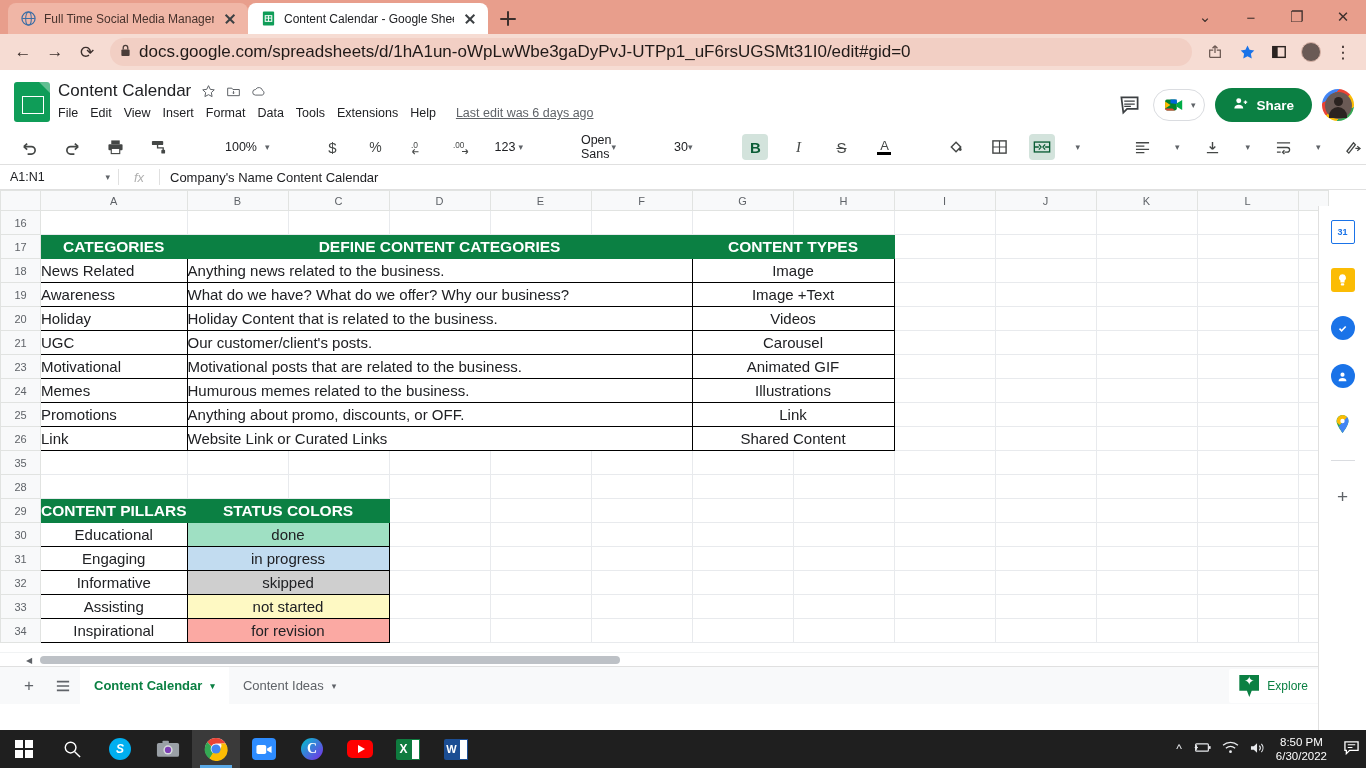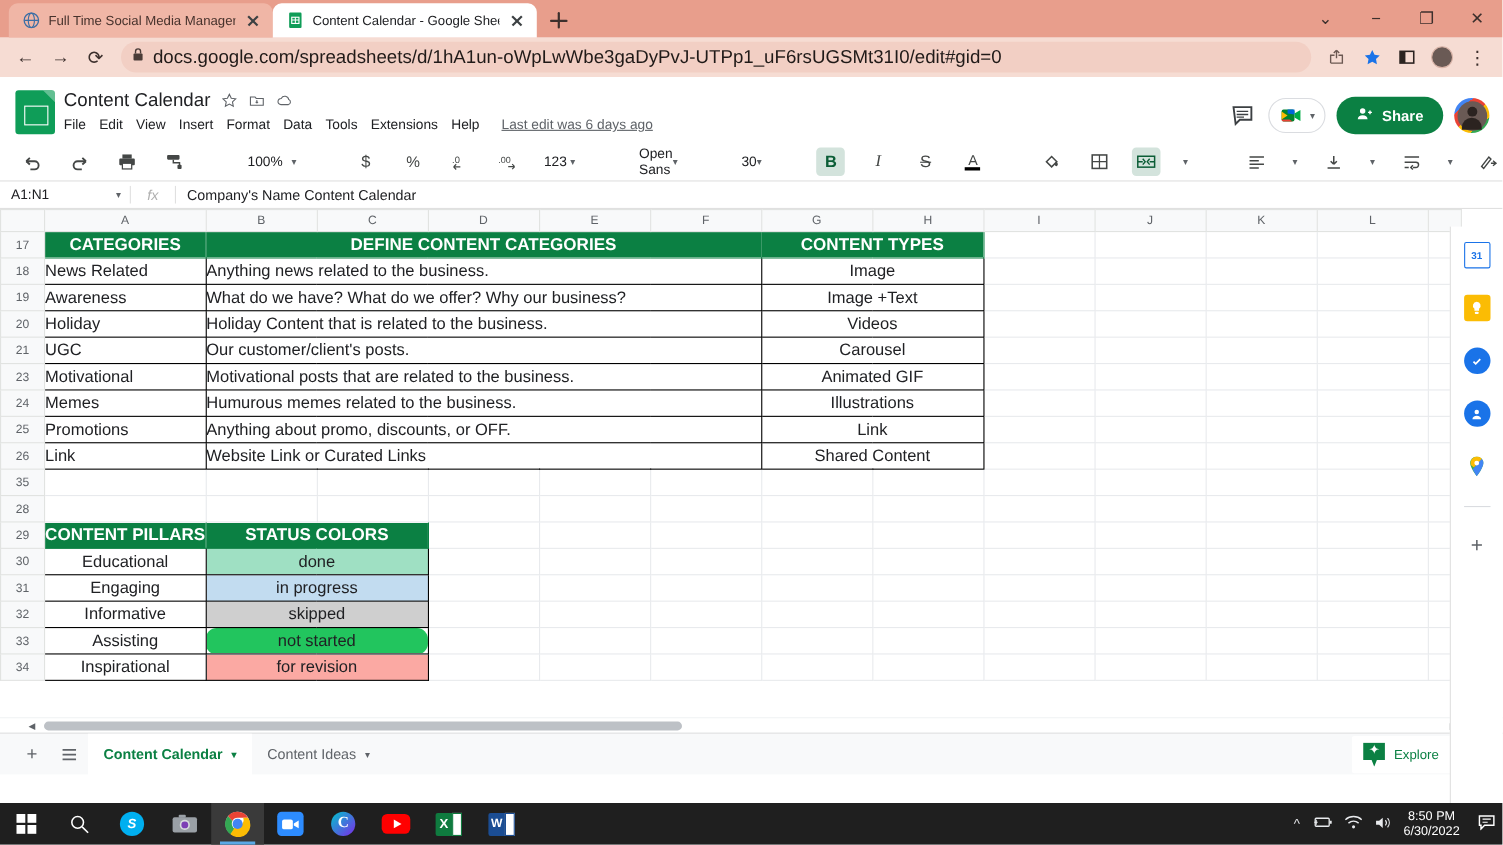--- a/index.html
+++ b/index.html
@@ -149,21 +149,21 @@
   .hdrcell {
     background: #0b8043; color: #fff; font-weight: bold; text-align: center;
     border: 1px solid #0b8043; font-size: 15.5px;
   }
   .bordered { border: 1px solid #000; }
   .ctr { text-align: center; }
   .lft { text-align: left; padding-left: 5px; }
   .st-done { background: #9fe0c3; }
   .st-prog { background: #c2dcf0; }
   .st-skip { background: #cfcfcf; }
-  .st-not  { background: #22c55e; border-radius: 10px; }
+  .st-not  { background: #fef9c3; }
   .st-rev  { background: #fba9a3; }
 
   
   .vscroll { position: absolute; right: 0; top: 0; width: 14px; height: 462px; background: #fff; }
   .vthumb { position: absolute; left: 3px; top: 6px; width: 8px; height: 70px; background: #bdc1c6; border-radius: 4px; }
   .vbtn { position: absolute; left: 0; width: 14px; height: 14px; display: flex; align-items: center; justify-content: center; font-size: 8px; color: #5f6368; }
   .hscroll { height: 14px; background: #fff; position: relative; border-top: 1px solid #f1f3f4; }
   .hthumb { position: absolute; left: 40px; top: 3px; width: 580px; height: 8px; background: #bdc1c6; border-radius: 4px; }
   .hbtn { position: absolute; top: 0; width: 14px; height: 14px; display: flex; align-items: center; justify-content: center; font-size: 8px; color: #5f6368; }
 
@@ -539,20 +539,36 @@
           <th class="colhdr" style="width:101px">F</th>
           <th class="colhdr" style="width:101px">G</th>
           <th class="colhdr" style="width:101px">H</th>
           <th class="colhdr" style="width:101px">I</th>
           <th class="colhdr" style="width:101px">J</th>
           <th class="colhdr" style="width:101px">K</th>
           <th class="colhdr" style="width:101px">L</th>
           <th class="colhdr" style="width:30px"></th>
         </tr>
 
+        <tr>
+          <th class="rowhdr">16</th>
+          <td class="cell"></td>
+          <td class="cell"></td>
+          <td class="cell"></td>
+          <td class="cell"></td>
+          <td class="cell"></td>
+          <td class="cell"></td>
+          <td class="cell"></td>
+          <td class="cell"></td>
+          <td class="cell"></td>
+          <td class="cell"></td>
+          <td class="cell"></td>
+          <td class="cell"></td>
+          <td class="cell"></td>
+        </tr>
 
         <tr>
           <th class="rowhdr">17</th>
           <td class="cell hdrcell">CATEGORIES</td>
           <td class="cell hdrcell" colspan="5">DEFINE CONTENT CATEGORIES</td>
           <td class="cell hdrcell" colspan="2">CONTENT TYPES</td>
           <td class="cell"></td>
           <td class="cell"></td>
           <td class="cell"></td>
           <td class="cell"></td>

